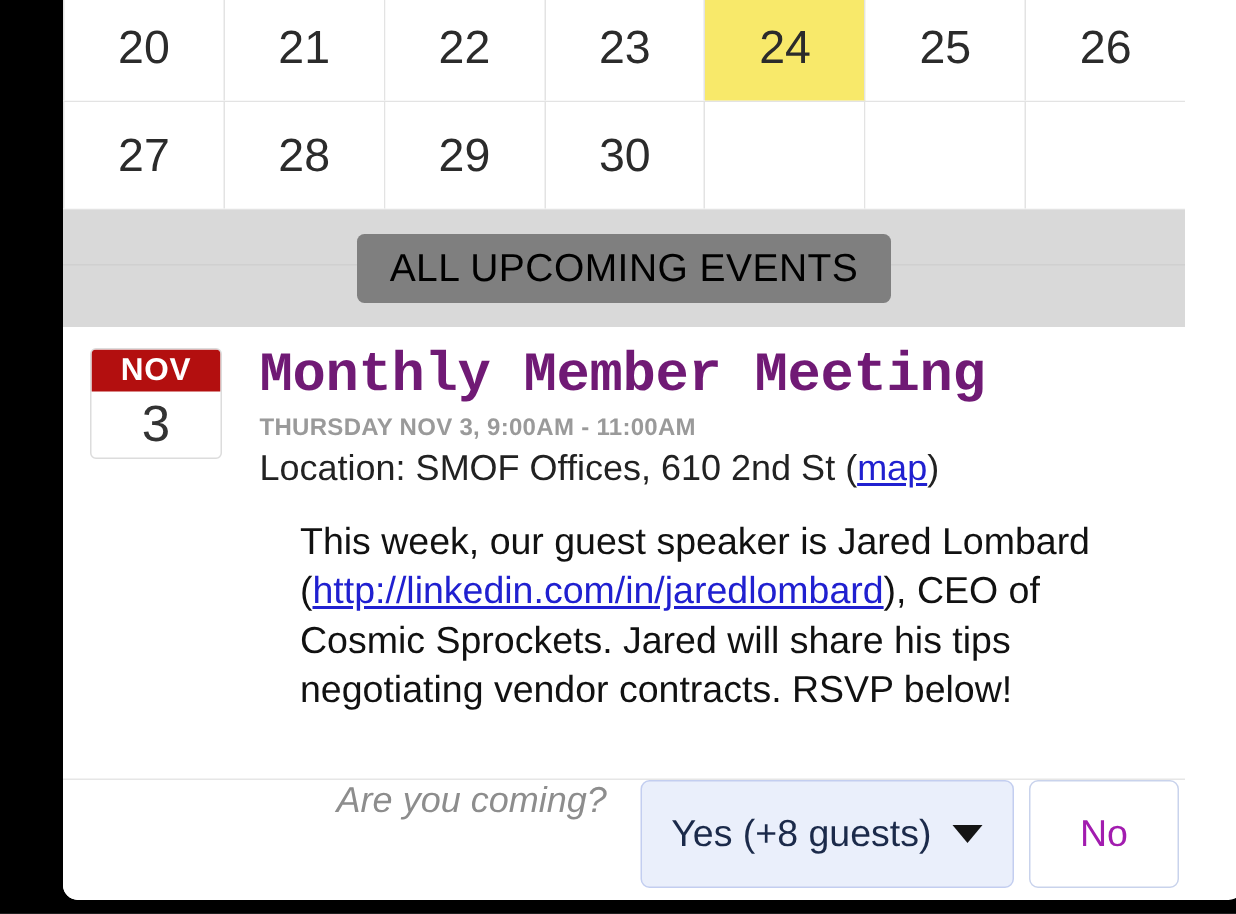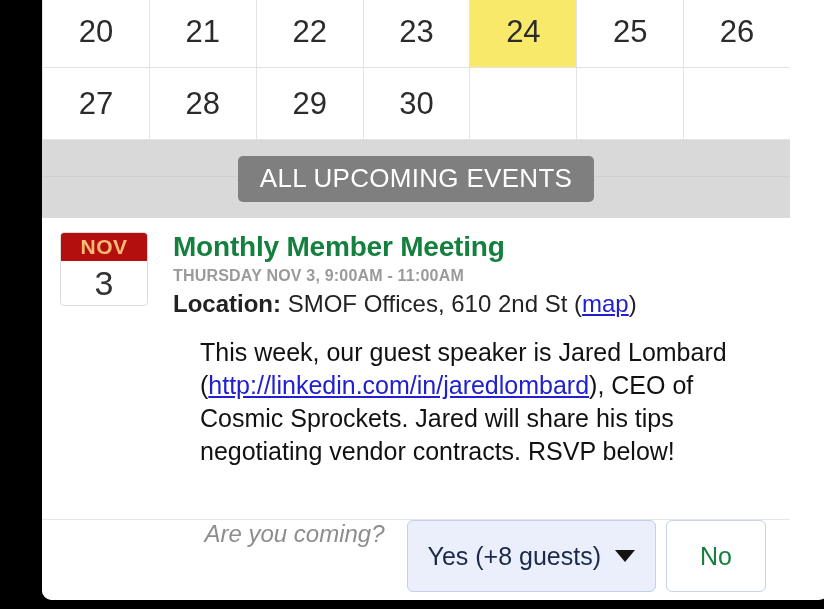--- a/index.html
+++ b/index.html
@@ -80,21 +80,21 @@
     content: "";
     position: absolute;
     left: 0; right: 0;
     top: 36px;
     height: 1px;
     background: #d0d0d0;
   }
   .band-button {
     position: relative;
     background: #7f7f7f;
-    color: #ffffff;
+    color: #000000;
     font-size: 26px;
     letter-spacing: 0.3px;
     padding: 9px 22px 11px 22px;
     border-radius: 5px;
     line-height: 1;
     white-space: nowrap;
   }
 
   
   .event {
@@ -117,21 +117,21 @@
     border: 1px solid #dcdcdc;
     border-radius: 4px;
     overflow: hidden;
     flex: 0 0 auto;
     height: 74px;
     box-sizing: border-box;
     background: #ffffff;
   }
   .date-badge-month {
     background: #b30f0f;
-    color: #fdba74;
+    color: #ffffff;
     font-size: 21px;
     font-weight: bold;
     text-align: center;
     padding: 3px 0 4px 0;
     line-height: 1;
     letter-spacing: 0.5px;
   }
   .date-badge-day {
     color: #333333;
     font-size: 34px;
@@ -141,41 +141,42 @@
   }
 
   
   .event-body {
     flex: 1 1 auto;
     padding-left: 25px;
     padding-right: 18px;
     min-width: 0;
   }
   .event-title {
-    font-size: 28px;
+    font-size: 37px;
     font-weight: bold;
-    color: #15803d;
+    color: #701a75;
     line-height: 1.05;
     letter-spacing: -0.2px;
+    font-family: Liberation Mono, monospace;
   }
   .event-when {
     font-size: 16px;
     font-weight: bold;
     color: #9a9a9a;
     letter-spacing: 0.2px;
     margin-top: 6px;
     line-height: 1.1;
   }
   .event-location {
     font-size: 24px;
     color: #222222;
     margin-top: 5px;
     line-height: 1.15;
   }
-  .event-location b { font-weight: bold; }
+  .event-location b { font-weight: normal; }
   a.link {
     color: #2020d0;
   }
 
   .event-desc {
     font-size: 25px;
     color: #111111;
     line-height: 1.32;
     padding: 0 22px 0 158px;
     margin-top: 18px;
@@ -222,23 +223,23 @@
     display: inline-block;
     margin-left: 14px;
     width: 0; height: 0;
     border-left: 10px solid transparent;
     border-right: 10px solid transparent;
     border-top: 12px solid #141414;
   }
   .btn-no {
     background: #ffffff;
     border: 1px solid #c9d3ec;
-    color: #15803d;
+    color: #a21caf;
     width: 100px;
-    margin-right: 24px;
+    margin-right: 4px;
   }
 </style>
 </head>
 <body>
 
 <div class="frame">
   <div class="viewport">
 
     <div class="calendar">
 

